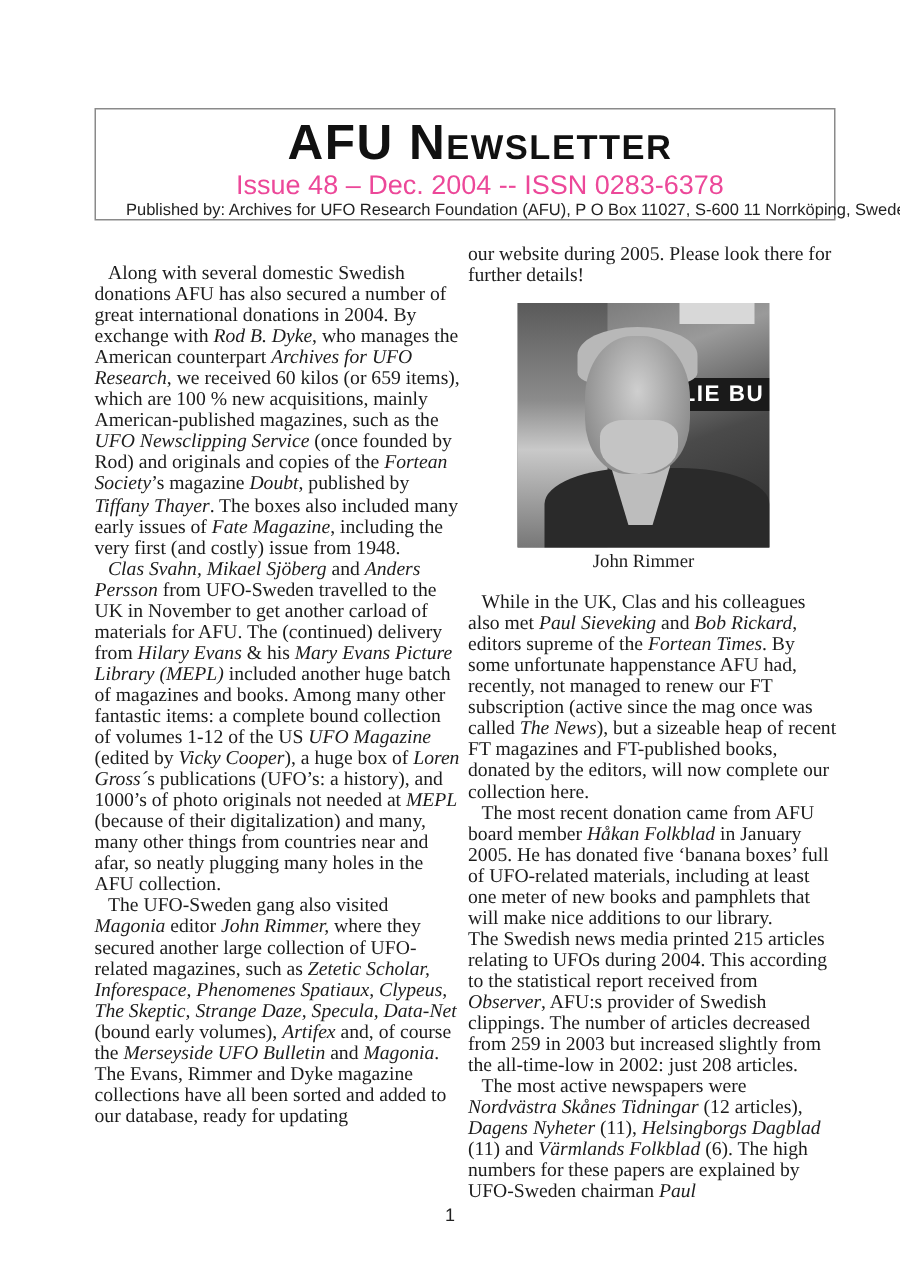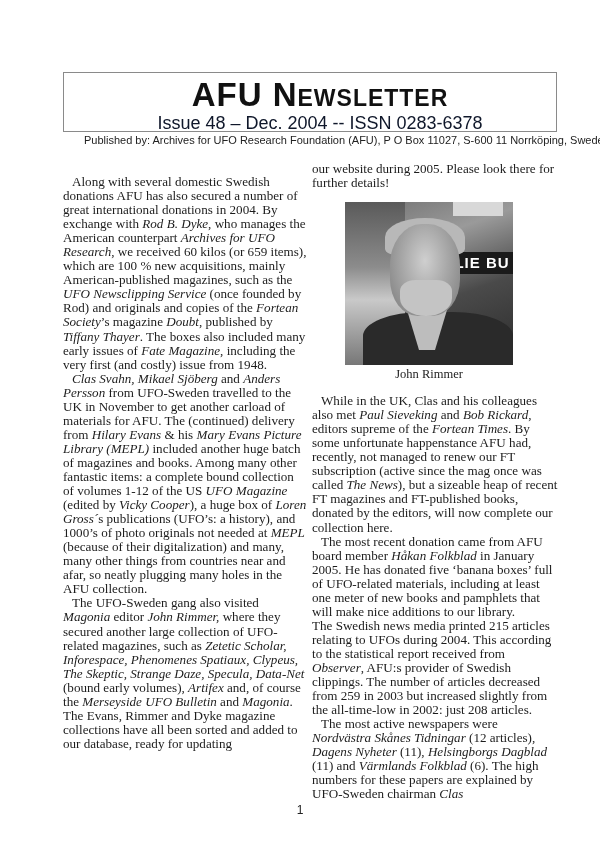--- a/index.html
+++ b/index.html
@@ -1,28 +1,28 @@
 <!DOCTYPE html>
 <html><head>
 <meta charset="utf-8">
 <style>
   html, body { margin: 0; padding: 0; background: #ffffff; }
   body { width: 600px; height: 850px; position: relative; overflow: hidden; color: #1a1a1a; }
   .page { position: absolute; left: 0; top: 0; width: 600px; height: 850px; background: #fff; }
   .masthead {
-    position: absolute; left: 63px; top: 72px; width: 494px; height: 60px;
+    position: absolute; left: 63px; top: 72px; width: 494px; height: 75px;
     border: 1px solid #8a8a8a; box-sizing: border-box; text-align: center;
     font-family: "Liberation Sans", sans-serif;
     padding-left: 20px;
   }
   .mast-title {
     margin-top: 4px; font-size: 33px; font-weight: bold; letter-spacing: 1px; line-height: 36px;
     font-variant: small-caps; color: #111;
   }
-  .mast-issue { font-size: 18px; line-height: 20px; color: #0f172a; margin-top: 0px; text-align: center; }
+  .mast-issue { font-size: 18px; line-height: 20px; color: #ec4899; margin-top: 0px; text-align: center; }
   .mast-pub { font-size: 11px; line-height: 12px; color: #222; margin-top: 1px; white-space: nowrap; }
 
   .col { position: absolute; font-family: "Liberation Serif", serif; font-size: 13.1px; line-height: 14.05px; color: #1c1c1c; }
   .col-left { left: 63px; top: 163px; width: 244px; }
   .col-right { left: 312px; top: 162px; width: 246px; }
   .headline {
     font-family: "Liberation Sans", sans-serif; font-weight: bold; font-size: 15.2px; line-height: 17px; color: #111; margin: 0;
   }
   .headline2 { margin-top: 13px; font-size: 15.5px; }
   p { margin: 0; text-align: left; }
@@ -84,17 +84,17 @@
       <div class="caption">John Rimmer</div>
     </div>
 
     <p class="indent gap"><span>While in the UK, Clas and his colleagues also met </span><i>Paul Sieveking</i><span> and </span><i>Bob Rickard</i><span>, editors supreme of the </span><i>Fortean Times</i><span>. By some unfortunate happenstance AFU had, recently, not managed to renew our FT subscription (active since the mag once was called </span><i>The News</i><span>), but a sizeable heap of recent FT magazines and FT-published books, donated by the editors, will now complete our collection here.</span></p>
 
     <p class="indent"><span>The most recent donation came from AFU board member </span><i>Håkan Folkblad</i><span> in January 2005. He has donated five ‘banana boxes’ full of UFO-related materials, including at least one meter of new books and pamphlets that will make nice additions to our library.</span></p>
 
 
     <p><span>The Swedish news media printed 215 articles relating to UFOs during 2004. This according to the statistical report received from </span><i>Observer</i><span>, AFU:s provider of Swedish clippings. The number of articles decreased from 259 in 2003 but increased slightly from the all-time-low in 2002: just 208 articles.</span></p>
 
-    <p class="indent"><span>The most active newspapers were </span><i>Nordvästra Skånes Tidningar</i><span> (12 articles), </span><i>Dagens Nyheter</i><span> (11), </span><i>Helsingborgs Dagblad</i><span> (11) and </span><i>Värmlands Folkblad</i><span> (6). The high numbers for these papers are explained by UFO-Sweden chairman </span><i>Clas</i></p>
+    <p class="indent"><span>The most active newspapers were </span><i>Nordvästra Skånes Tidningar</i><span> (12 articles), </span><i>Dagens Nyheter</i><span> (11), </span><i>Helsingborgs Dagblad</i><span> (11) and </span><i>Värmlands Folkblad</i><span> (6). The high numbers for these papers are explained by UFO-Sweden chairman </span><i>Paul</i></p>
   </div>
 
   <div class="pagenum">1</div>
 </div>
 
 </body></html>

